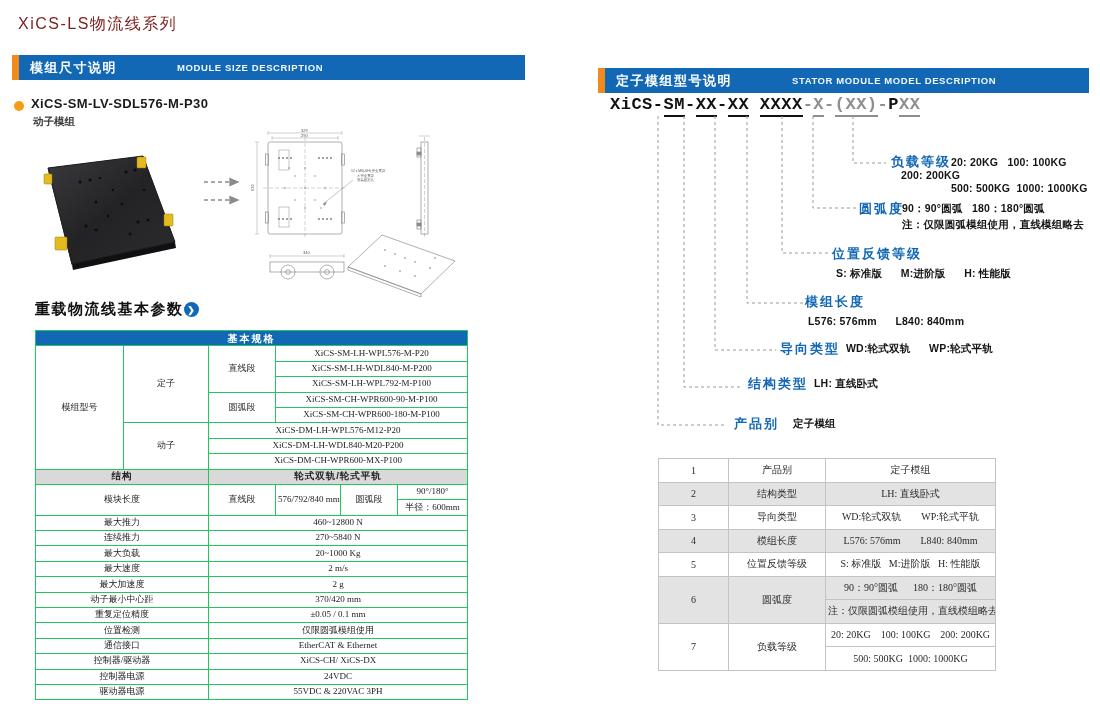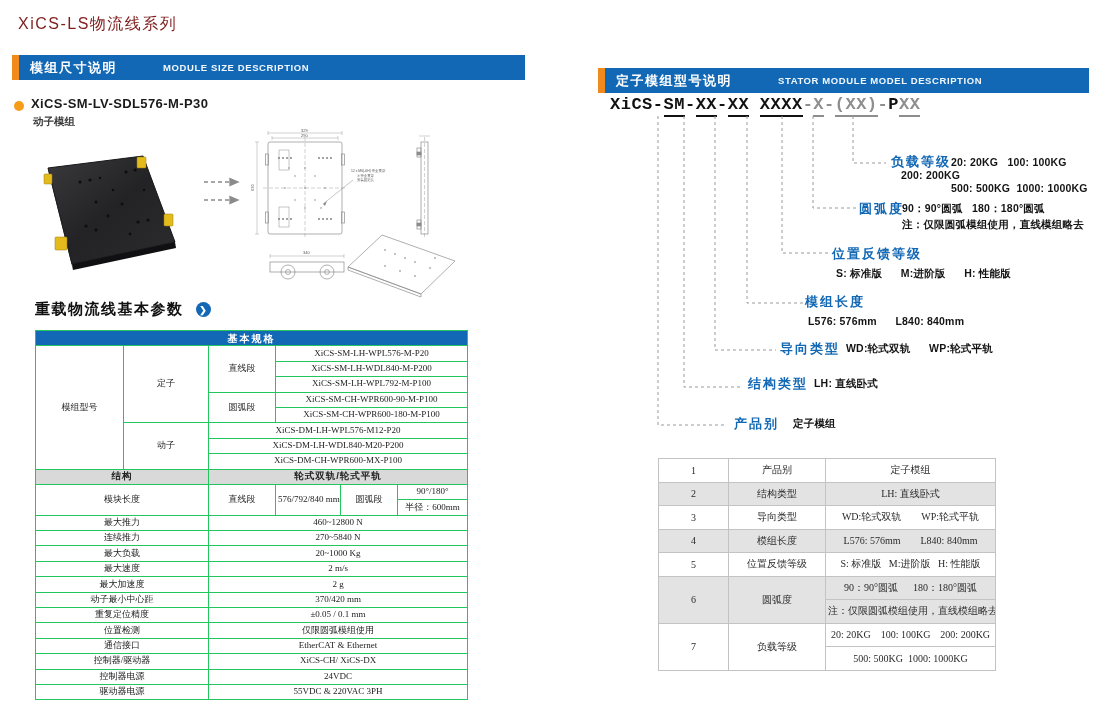--- a/index.html
+++ b/index.html
@@ -2,31 +2,31 @@
 <html><head>
 <meta charset="utf-8">
 <style>
   html,body{margin:0;padding:0;background:#fff;}
   .page{position:relative;width:1100px;height:725px;background:#ffffff;
         font-family:"Liberation Sans",sans-serif;overflow:hidden;}
 
   .page-title{position:absolute;left:18px;top:14px;font-size:16px;color:#7f1d1d;letter-spacing:1.5px;}
 
   .secbar{position:absolute;height:25px;background:#1268b5;border-left:7px solid #f08a1d;
-          display:flex;align-items:center;}
+          display:flex;align-items:center;gap:14px;}
   .left-bar{left:12px;top:55px;width:506px;}
   .right-bar{left:598px;top:68px;width:484px;}
   .secbar .zh{color:#fff;font-weight:bold;font-size:13px;margin-left:11px;letter-spacing:1.5px;}
   .secbar .en{color:#f2f7fc;font-weight:bold;font-size:9.5px;margin-left:46px;letter-spacing:0.6px;}
 
   .bullet{position:absolute;left:14px;top:101px;width:10px;height:10px;border-radius:50%;background:#f59d18;}
   .prod-model{position:absolute;left:31px;top:96px;font-weight:bold;font-size:13px;color:#1a1a1a;letter-spacing:0.4px;}
   .prod-sub{position:absolute;left:33px;top:115px;font-size:10.5px;color:#3b3b3b;font-weight:bold;}
 
-  .params-title{position:absolute;left:35px;top:300px;display:flex;align-items:center;gap:12px;}
+  .params-title{position:absolute;left:35px;top:300px;display:flex;align-items:center;gap:0;}
   .params-title .t{font-size:15px;font-weight:bold;color:#101010;letter-spacing:1.5px;}
   .arrow-badge{width:15px;height:15px;border-radius:50%;background:#1268b5;color:#fff;font-size:9px;
                display:flex;align-items:center;justify-content:center;font-weight:bold;}
 
   
   .ltable{position:absolute;left:35px;top:330px;width:432px;border-collapse:collapse;table-layout:fixed;
           font-family:"Liberation Serif",serif;font-size:9px;color:#222;}
   .ltable td{border:1px solid #22c55e;text-align:center;height:14.4px;padding:0 2px;line-height:1.1;
              overflow:hidden;white-space:pre;}
   .ltable .thead td{background:#1268b5;color:#fff;font-weight:bold;font-size:10px;

